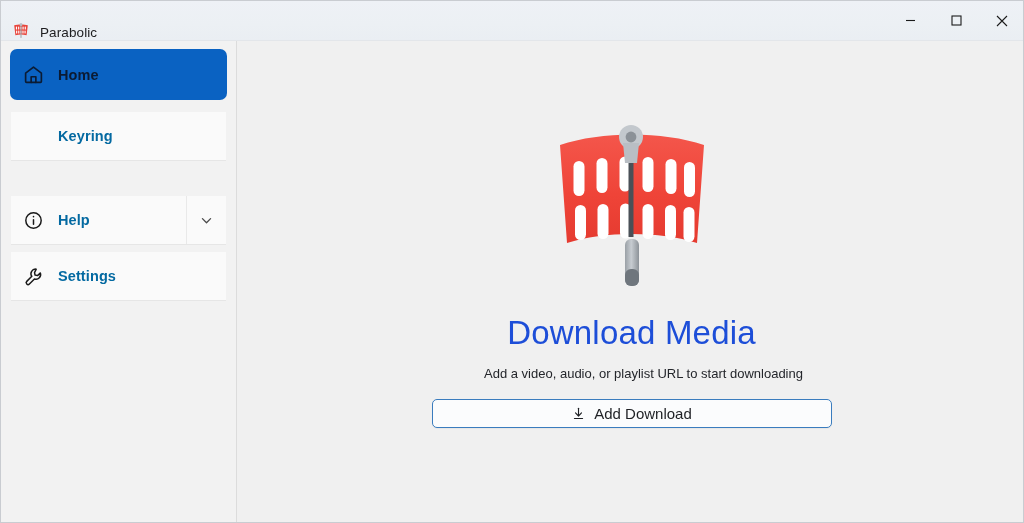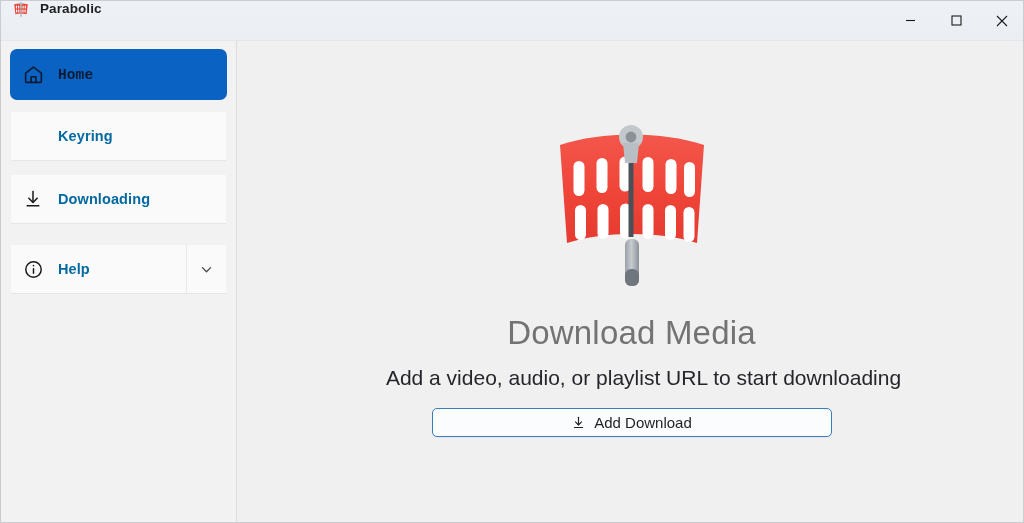--- a/index.html
+++ b/index.html
@@ -22,22 +22,21 @@
 
   
   #titlebar {
     position: absolute;
     left: 0; top: 0;
     width: 1024px;
     height: 40px;
     background: linear-gradient(180deg, #eef1f6 0%, #ecf0f4 60%, #eaeef3 100%);
     border-bottom: 1px solid #e3e6ea;
     display: flex;
-    align-items: flex-start;
-    font-weight: bold;
+    align-items: flex-end;
   }
 
   #app-icon {
     width: 18px; height: 18px;
     margin-left: 11px;
     flex: 0 0 auto;
     position: relative;
   }
 
   #app-title {
@@ -105,21 +104,21 @@
   .nav-icon.blank { }
 
   .nav-label {
     margin-left: 12px;
     font-size: 14.5px;
     font-weight: bold;
     color: #0369a1;
     letter-spacing: .1px;
     white-space: nowrap;
   }
-  .nav-item.selected .nav-label { color: #0b1b33; font-family: Liberation Mono, monospace; }
+  .nav-item.selected .nav-label { color: #0b1b33; }
   .nav-item.selected .nav-icon { color: #0b1b33; }
 
   .nav-expand {
     position: absolute;
     right: 0; top: 0;
     height: 100%;
     width: 40px;
     display: flex;
     align-items: center;
     justify-content: center;
@@ -140,29 +139,29 @@
     align-items: center;
     justify-content: flex-start;
     padding-top: 78px;
   }
 
   #logo { width: 170px; height: 175px; }
 
   #headline {
     margin-top: 20px;
     font-size: 33px;
-    color: #737373;
+    color: #1d4ed8;
     letter-spacing: .2px;
     font-weight: normal;
     white-space: nowrap;
   }
 
   #subtext {
     margin-top: 14px;
-    font-size: 21px;
+    font-size: 13px;
     color: #24262b;
     white-space: nowrap;
     margin-left: 24px;
   }
 
   #add-download-btn {
     margin-top: 18px;
     width: 400px;
     height: 29px;
     background: #fbfcfd;
@@ -246,30 +245,20 @@
     <div class="nav-item">
       <span class="nav-icon blank"></span>
       <span class="nav-label">Keyring</span>
     </div>
 
     <div class="nav-gap"></div>
 
 
     <div class="nav-gap"></div>
 
-    <div class="nav-item">
-      <span class="nav-icon">
-        <svg width="20" height="20" viewBox="0 0 24 24" fill="none" stroke="currentColor" stroke-width="1.8" stroke-linecap="round" stroke-linejoin="round">
-          <path d="M12 3 V15.6"></path>
-          <path d="M7 11 L12 16.1 L17 11"></path>
-          <path d="M5 20 H19"></path>
-        </svg>
-      </span>
-      <span class="nav-label">Downloading</span>
-    </div>
 
     <div class="nav-gap"></div>
 
 
     <div class="nav-gap"></div>
 
 
     <div class="nav-gap"></div>
 
     <div class="nav-item">
@@ -283,20 +272,28 @@
       <span class="nav-label">Help</span>
       <span class="nav-expand">
         <svg width="15" height="15" viewBox="0 0 24 24" fill="none" stroke="currentColor" stroke-width="2.1" stroke-linecap="round" stroke-linejoin="round">
           <path d="M5.5 9 L12 15.6 L18.5 9"></path>
         </svg>
       </span>
     </div>
 
     <div class="nav-gap"></div>
 
+    <div class="nav-item">
+      <span class="nav-icon">
+        <svg width="21" height="21" viewBox="0 0 24 24" fill="none" stroke="currentColor" stroke-width="1.7" stroke-linecap="round" stroke-linejoin="round">
+          <path d="M15.1 3.6 a5.2 5.2 0 0 0 -5 8.2 L4.3 17.6 a2.1 2.1 0 0 0 3 3 l5.8 -5.8 a5.2 5.2 0 0 0 6.6 -6.9 l-3.1 3.1 -2.8 -0.6 -0.6 -2.8 Z"></path>
+        </svg>
+      </span>
+      <span class="nav-label">Settings</span>
+    </div>
 
   </div>
 
   <div id="main">
 
     <div id="logo">
       <svg viewBox="0 0 170 175" width="170" height="175">
         <defs>
           <linearGradient id="dishg" x1="0" y1="0" x2="0" y2="1">
             <stop offset="0" stop-color="#f4564b"></stop>

